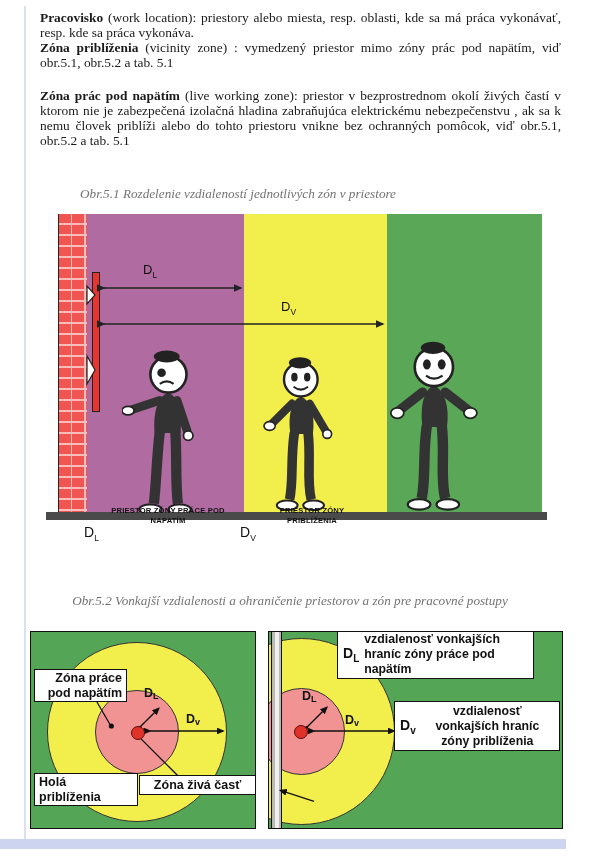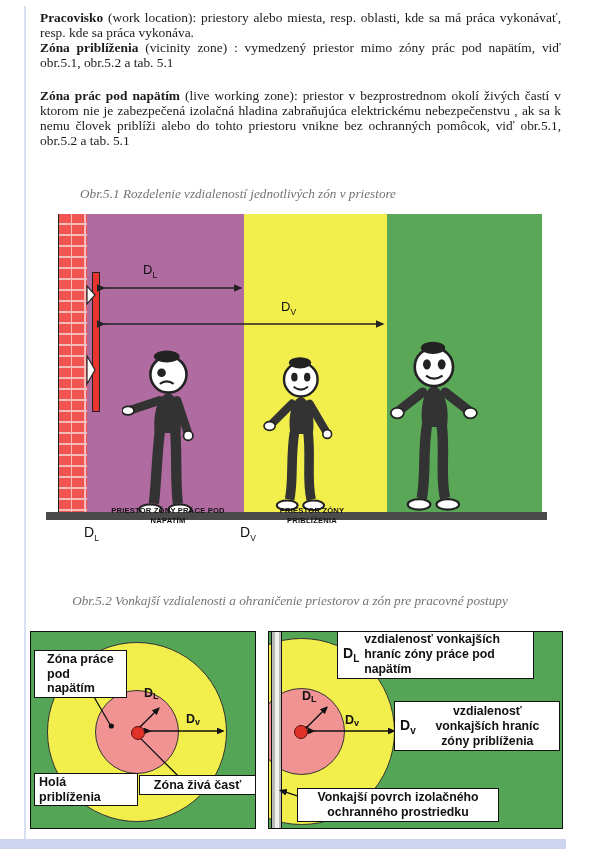--- a/index.html
+++ b/index.html
@@ -47,21 +47,21 @@
   .c-yel{background:#f2ee4b;border:1.2px solid #333;}
   .c-pink{background:#f19393;border:1.2px solid #333;}
   .c-dot{background:#e03228;border:1.5px solid #5a0f0c;}
   .graybar{position:absolute;left:2px;top:0;width:11px;height:198px;
            background:linear-gradient(to right,#b9b8b6 0 3px,#efefee 3px 7px,#b9b8b6 7px 11px);
            border-left:1.5px solid #111;border-right:1.5px solid #111;box-sizing:border-box;}
   .panelsvg{position:absolute;left:0;top:0;width:100%;height:100%;}
   .wbox{position:absolute;background:#fff;border:1.3px solid #111;color:#111;box-sizing:border-box;
         font-family:"Liberation Sans",sans-serif;font-weight:bold;}
   .wbox .ln{display:block;}
-  .boxlive{left:3px;top:18px;width:93px;font-size:12.5px;line-height:14.5px;padding:1px 12px;}
+  .boxlive{left:3px;top:37px;width:93px;font-size:12.5px;line-height:14.5px;padding:1px 4px;text-align:right;}
   .boxvic{left:3px;top:141px;width:104px;font-size:12.5px;line-height:14.5px;padding:1px 4px;position:absolute;}
   .boxbare{left:108px;top:143px;width:117px;font-size:12.5px;line-height:18px;text-align:center;}
   .deflabel{position:absolute;font-family:"Liberation Sans",sans-serif;font-weight:bold;font-size:12.5px;color:#111;}
   .deflabel sub{font-size:9px;vertical-align:-2px;}
   .defbox{display:flex;align-items:center;gap:5px;padding:2px 5px;}
   .defbox .sym{font-size:14px;flex:0 0 auto;}
   .defbox .sym sub{font-size:10px;}
   .defbox .lines{font-size:12.3px;line-height:14.8px;}
   .boxdl{left:68px;top:-3px;width:197px;}
   .boxdv{left:125px;top:69px;width:166px;}
@@ -230,20 +230,16 @@
       </span>
     </div>
     <div class="wbox defbox boxdv">
       <span class="sym"><span>D</span><sub>v</sub></span>
       <span class="lines">
         <span class="ln">vzdialenosť</span>
         <span class="ln">vonkajších hraníc</span>
         <span class="ln">zóny priblíženia</span>
       </span>
     </div>
-    <div class="wbox boxsurf">
-      <span class="ln">Vonkajší povrch izolačného</span>
-      <span class="ln">ochranného prostriedku</span>
-    </div>
   </div>
 
   <div class="scanband"></div>
 </div>
 
 </body></html>

